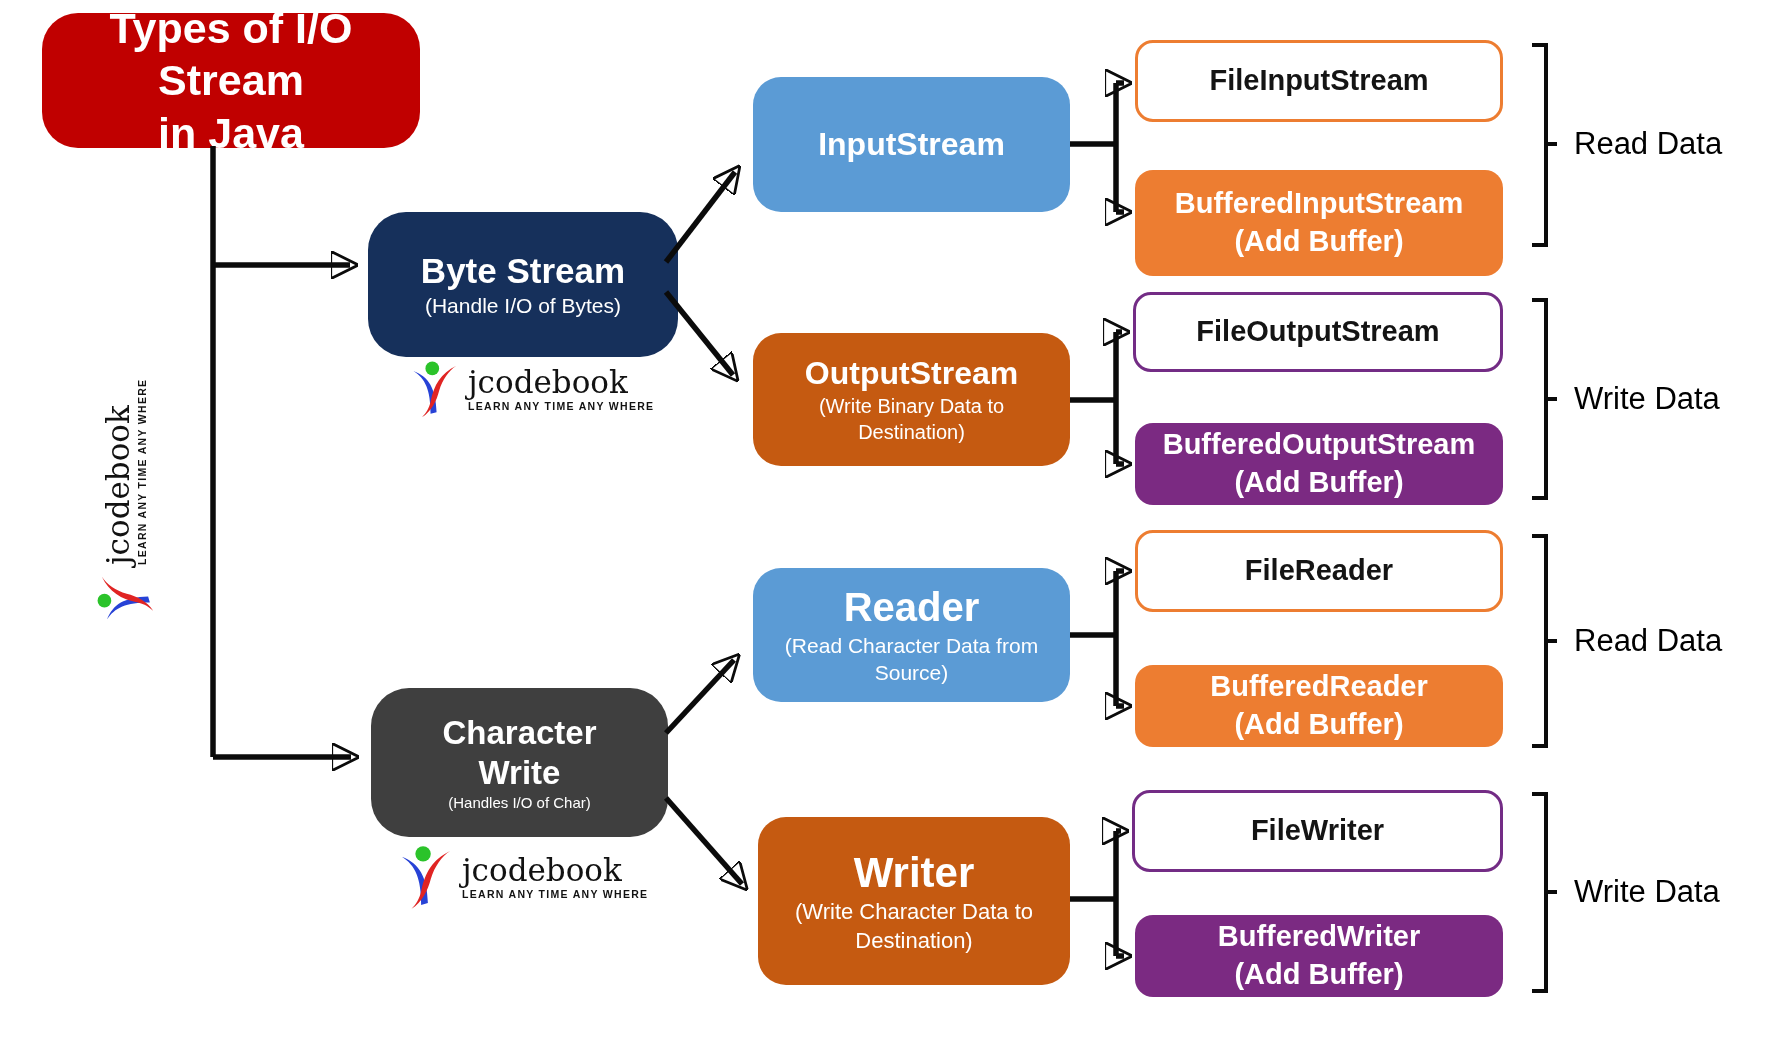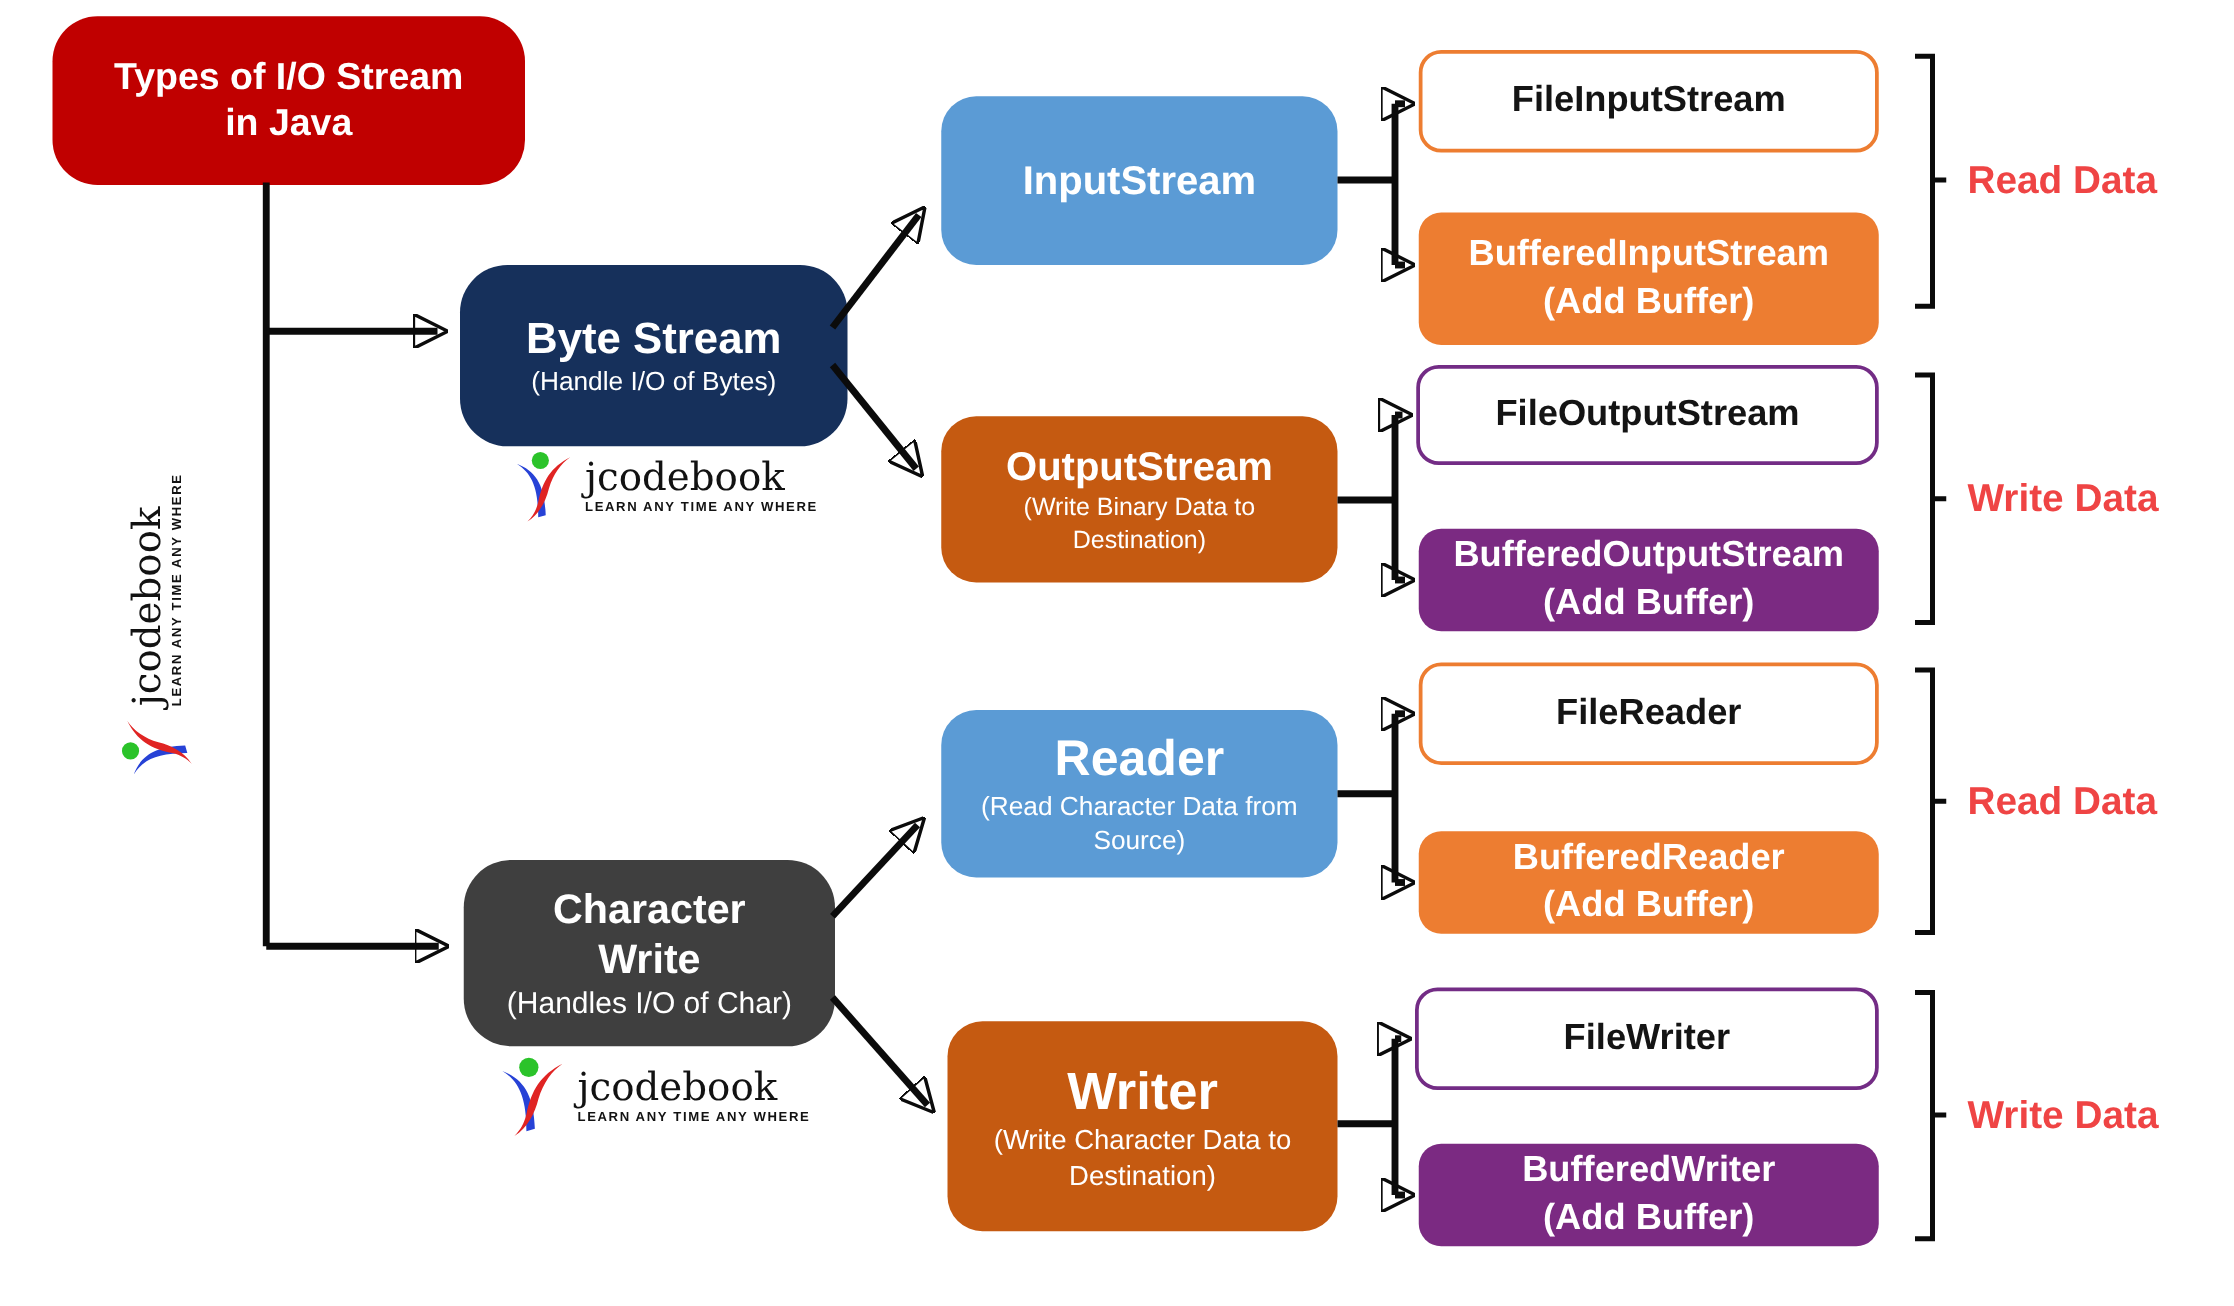--- a/index.html
+++ b/index.html
@@ -6,41 +6,41 @@
   body{
     width:1787px;height:1045px;position:relative;background:#ffffff;
     font-family:"Liberation Sans",sans-serif;overflow:hidden;
   }
   .node{
     position:absolute;display:flex;flex-direction:column;align-items:center;
     justify-content:center;text-align:center;color:#fff;box-sizing:border-box;
   }
   .node .main{font-weight:700;line-height:1.22;}
   .node .sub{font-weight:500;line-height:1.3;}
-  .title-box{background:var(--title-red);border-radius:36px;font-size:30px;}
+  .title-box{background:var(--title-red);border-radius:36px;font-size:43px;}
   .byte-box{background:var(--navy);border-radius:38px;}
   .byte-box .main{font-size:35px;font-weight:600;}
   .byte-box .sub{font-size:21px;}
   .char-box{background:var(--gray);border-radius:38px;}
   .char-box .main{font-size:33px;font-weight:600;width:210px;}
-  .char-box .sub{font-size:24px;}
+  .char-box .sub{font-size:15px;}
   .stream-blue{background:var(--blue);border-radius:28px;}
   .stream-orange{background:var(--dark-orange);border-radius:28px;}
   .stream-box .main{font-weight:600;}
   .io-title{font-size:32px;}
   .rw-title{font-size:42px;}
   .stream-box .sub{font-size:20px;width:260px;}
   .leaf{border-radius:18px;font-size:29px;font-weight:600;line-height:1.3;}
   .leaf-outline{background:#fff;color:#141414;}
   .ob{border:3.5px solid var(--orange);}
   .pb{border:3.5px solid var(--purple-border);}
   .leaf-orange{background:var(--orange);}
   .leaf-purple{background:var(--purple-fill);}
   .glabel{
-    position:absolute;font-size:31px;font-weight:700;color:#ef4444;white-space:nowrap;
+    position:absolute;font-size:31px;font-weight:400;color:#000000;white-space:nowrap;
   }
   .overlay{position:absolute;left:0;top:0;pointer-events:none;}
   .overlay path{stroke:var(--connector-black);fill:none;}
   .conn{stroke-width:5.5px;}
   .brk{stroke-width:4px;}
   
   .logo{position:absolute;display:flex;align-items:center;gap:10px;}
   .logo-icon{width:48px;height:58px;flex:0 0 auto;}
   .logo-name{font-family:"DejaVu Serif",serif;font-size:31px;color:#121212;line-height:1.05;}
   .logo-tagline{font-size:10.5px;font-weight:700;letter-spacing:1.3px;color:#121212;margin-top:2px;white-space:nowrap;}

